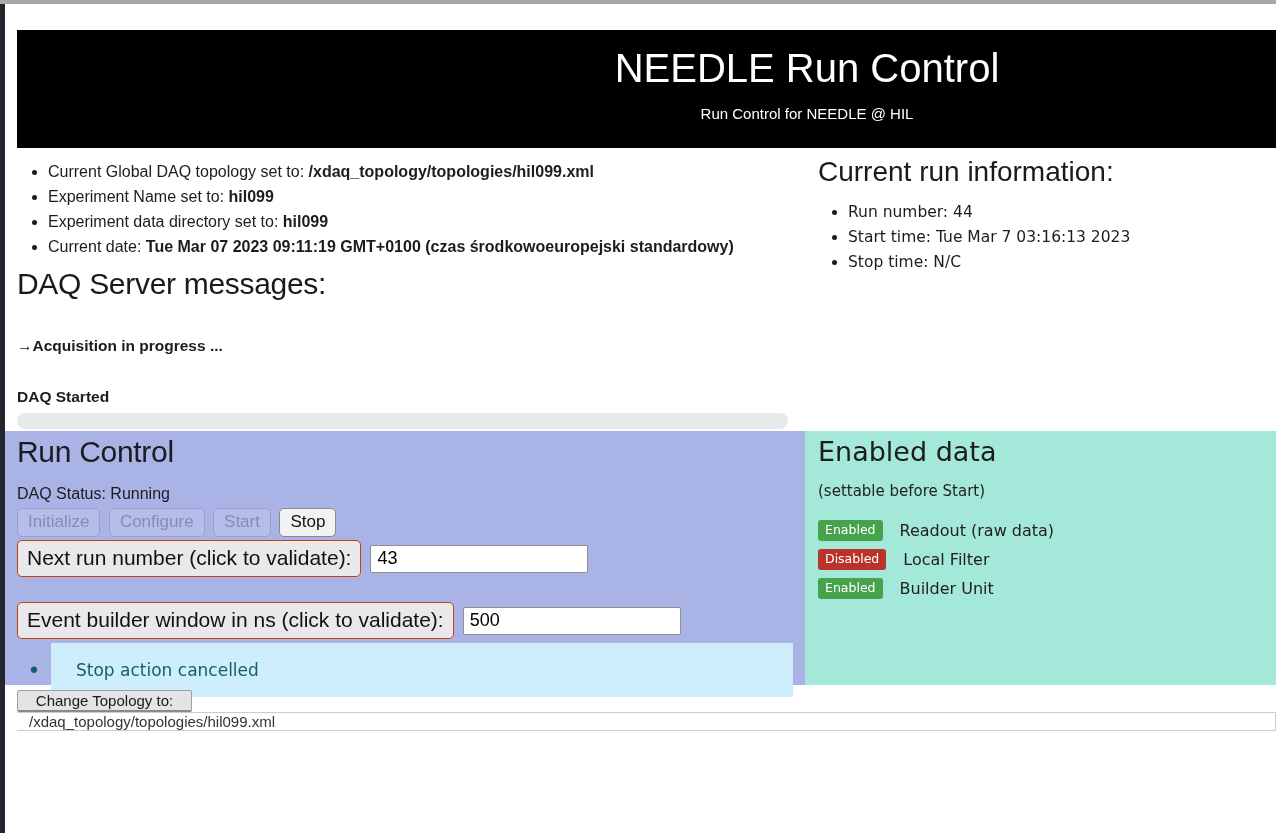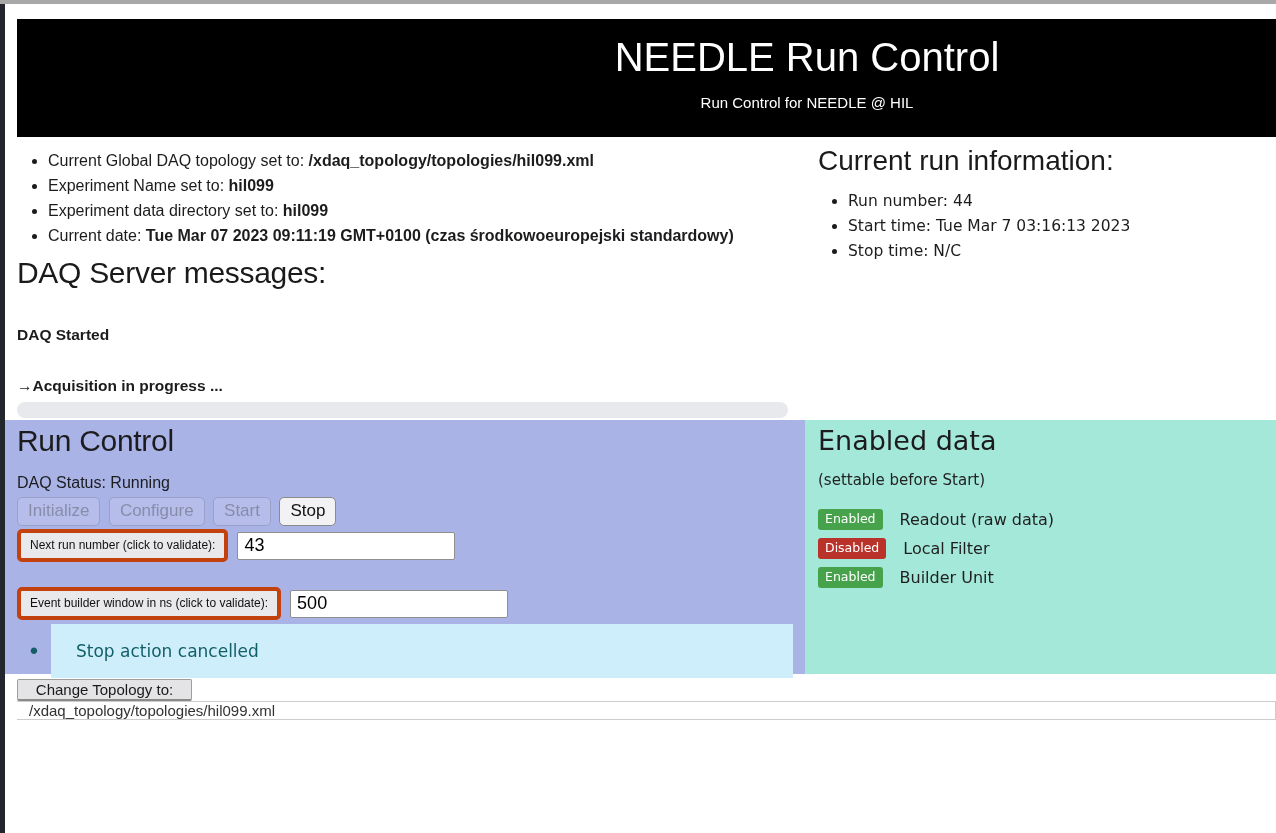--- a/index.html
+++ b/index.html
@@ -9,21 +9,21 @@
     font-family:"Liberation Sans",sans-serif;
   }
   
   .top-strip{position:absolute;top:0;left:0;width:1276px;height:4px;background:#a8a8a8;}
   .left-strip{position:absolute;top:4px;left:0;width:5px;height:829px;background:#23262c;}
 
   .content{position:absolute;top:4px;left:5px;width:1271px;}
 
   
   .header{
-    margin:15px 0 0 12px;height:118px;overflow:hidden;
+    margin:26px 0 0 12px;height:118px;overflow:hidden;
     background:var(--header-bg,#000);color:var(--header-text,#fff);
   }
   .header-center{width:1580px;text-align:center;}
   .header-center h1{margin:16px 0 0;font-size:40px;font-weight:400;letter-spacing:0px;}
   .header-center .subtitle{display:block;margin-top:14px;font-size:15px;}
 
   
   .info-row{display:flex;align-items:flex-start;}
   .col-left{width:783px;padding-left:12px;box-sizing:border-box;}
   .col-right{flex:1;padding-left:30px;box-sizing:border-box;font-family:"DejaVu Sans",sans-serif;}
@@ -51,22 +51,22 @@
   .daq-status{font-size:16px;margin-top:16px;}
   .btn-row{margin-top:5px;}
   .ctl-btn{
     font-family:inherit;font-size:17px;padding:3px 10px 4px;margin-right:4px;
     border-radius:5px;border:1px solid #9aa0c8;background:#b6bdea;color:#878da9;
   }
   .ctl-btn.active{background:#f2f2f4;color:#111;border:1px solid #8a8a8a;}
   .field-row{margin-top:3px;display:flex;align-items:center;}
   .field-row.gap{margin-top:25px;}
   .label-btn{
-    font-family:inherit;font-size:12px;padding:5px 9px 6px;border-radius:5px;
-    border:4px solid #c2410c;background:#e9e9eb;color:#111;
+    font-family:inherit;font-size:21px;padding:5px 9px 6px;border-radius:5px;
+    border:1px solid #c2410c;background:#e9e9eb;color:#111;
   }
   input.num{
     font-family:inherit;font-size:18px;margin-left:9px;width:218px;height:28px;
     border:1px solid #8f8f8f;box-sizing:border-box;padding:0 6px;border-radius:2px;
   }
   .message-row{display:flex;margin-top:4px;height:54px;width:776px;}
   .msg-bullet{width:34px;display:flex;align-items:center;justify-content:center;
               color:var(--message-text,#135f68);font-size:24px;}
   .msg-box{flex:1;background:var(--message-bg,#cdeefa);display:flex;align-items:center;
            padding-left:25px;color:var(--message-text,#135f68);font-size:17px;
@@ -110,22 +110,22 @@
   <div class="info-row">
     <div class="col-left">
       <ul class="bullets">
         <li><span>Current Global DAQ topology set to: </span><b>/xdaq_topology/topologies/hil099.xml</b></li>
         <li><span>Experiment Name set to: </span><b>hil099</b></li>
         <li><span>Experiment data directory set to: </span><b>hil099</b></li>
         <li><span>Current date: </span><b>Tue Mar 07 2023 09:11:19 GMT+0100 (czas środkowoeuropejski standardowy)</b></li>
       </ul>
 
       <h2 class="section daq-heading">DAQ Server messages:</h2>
+      <p class="daq-msg">→Acquisition in progress ...</p>
       <p class="daq-msg">DAQ Started</p>
-      <p class="daq-msg">→Acquisition in progress ...</p>
       <div class="scroll-bar"></div>
     </div>
 
     <div class="col-right">
       <h2 class="section wide">Current run information:</h2>
       <ul class="bullets">
         <li>Run number: 44</li>
         <li>Start time: Tue Mar 7 03:16:13 2023</li>
         <li>Stop time: N/C</li>
       </ul>

